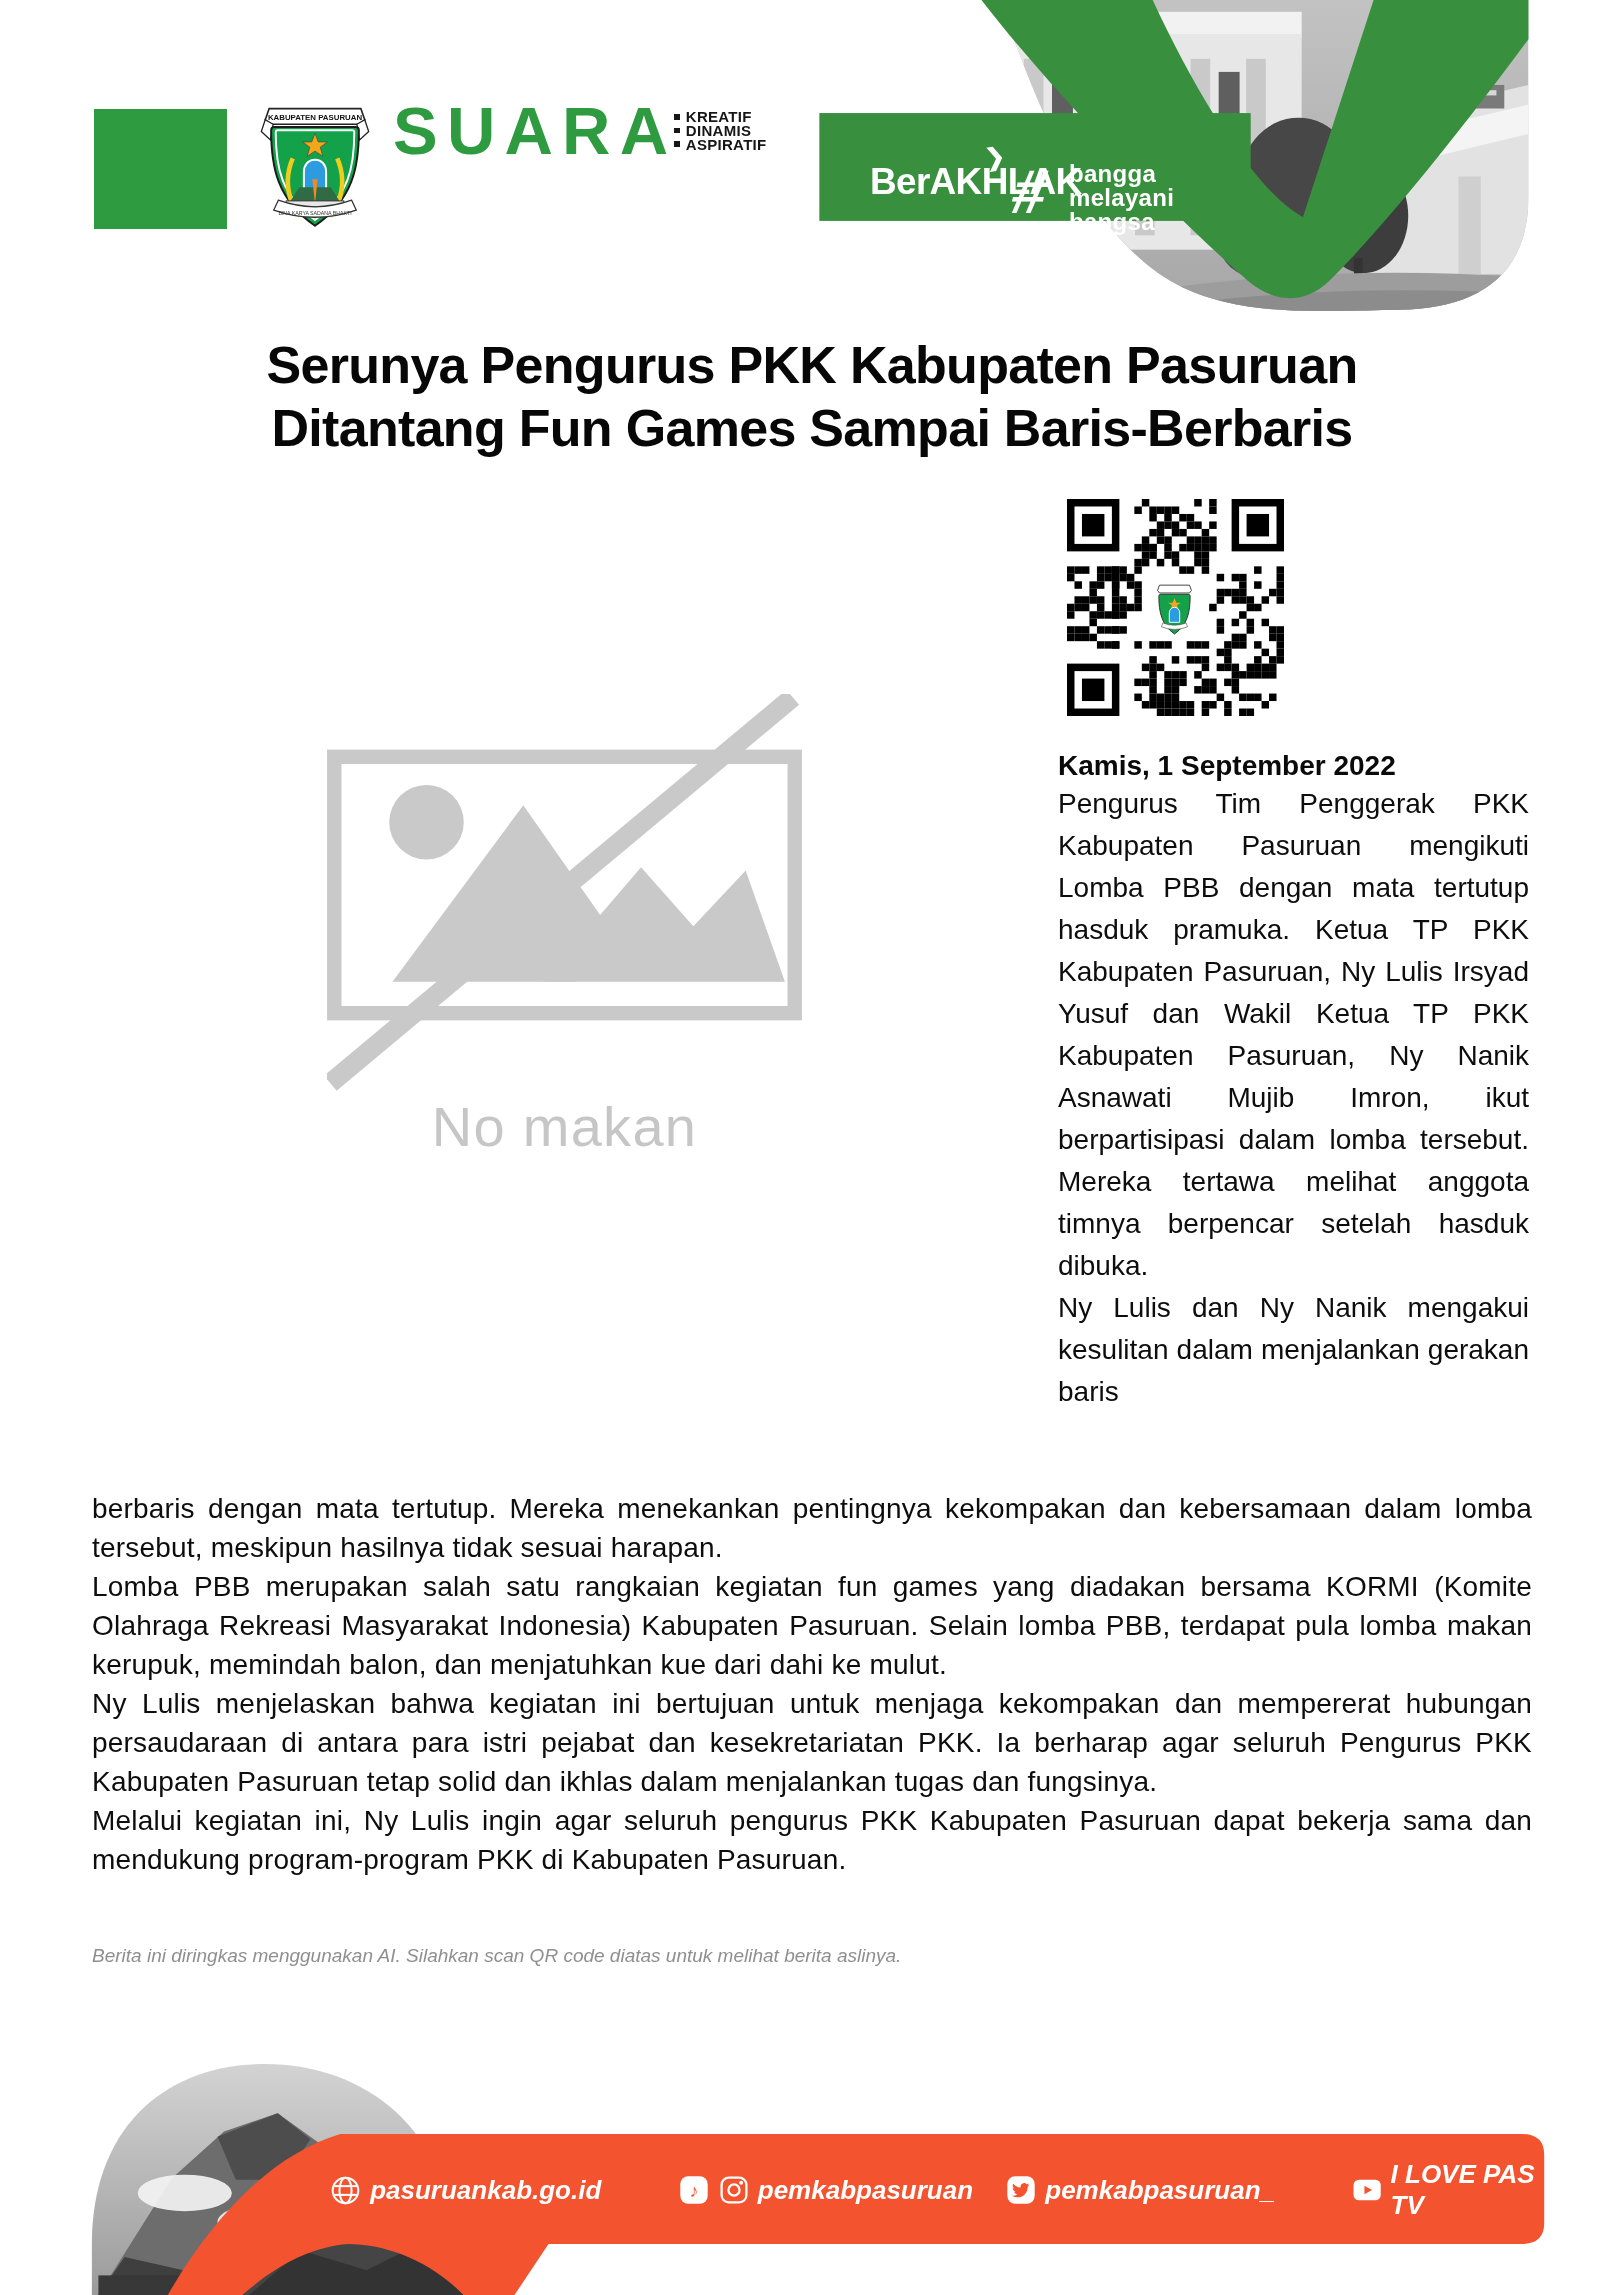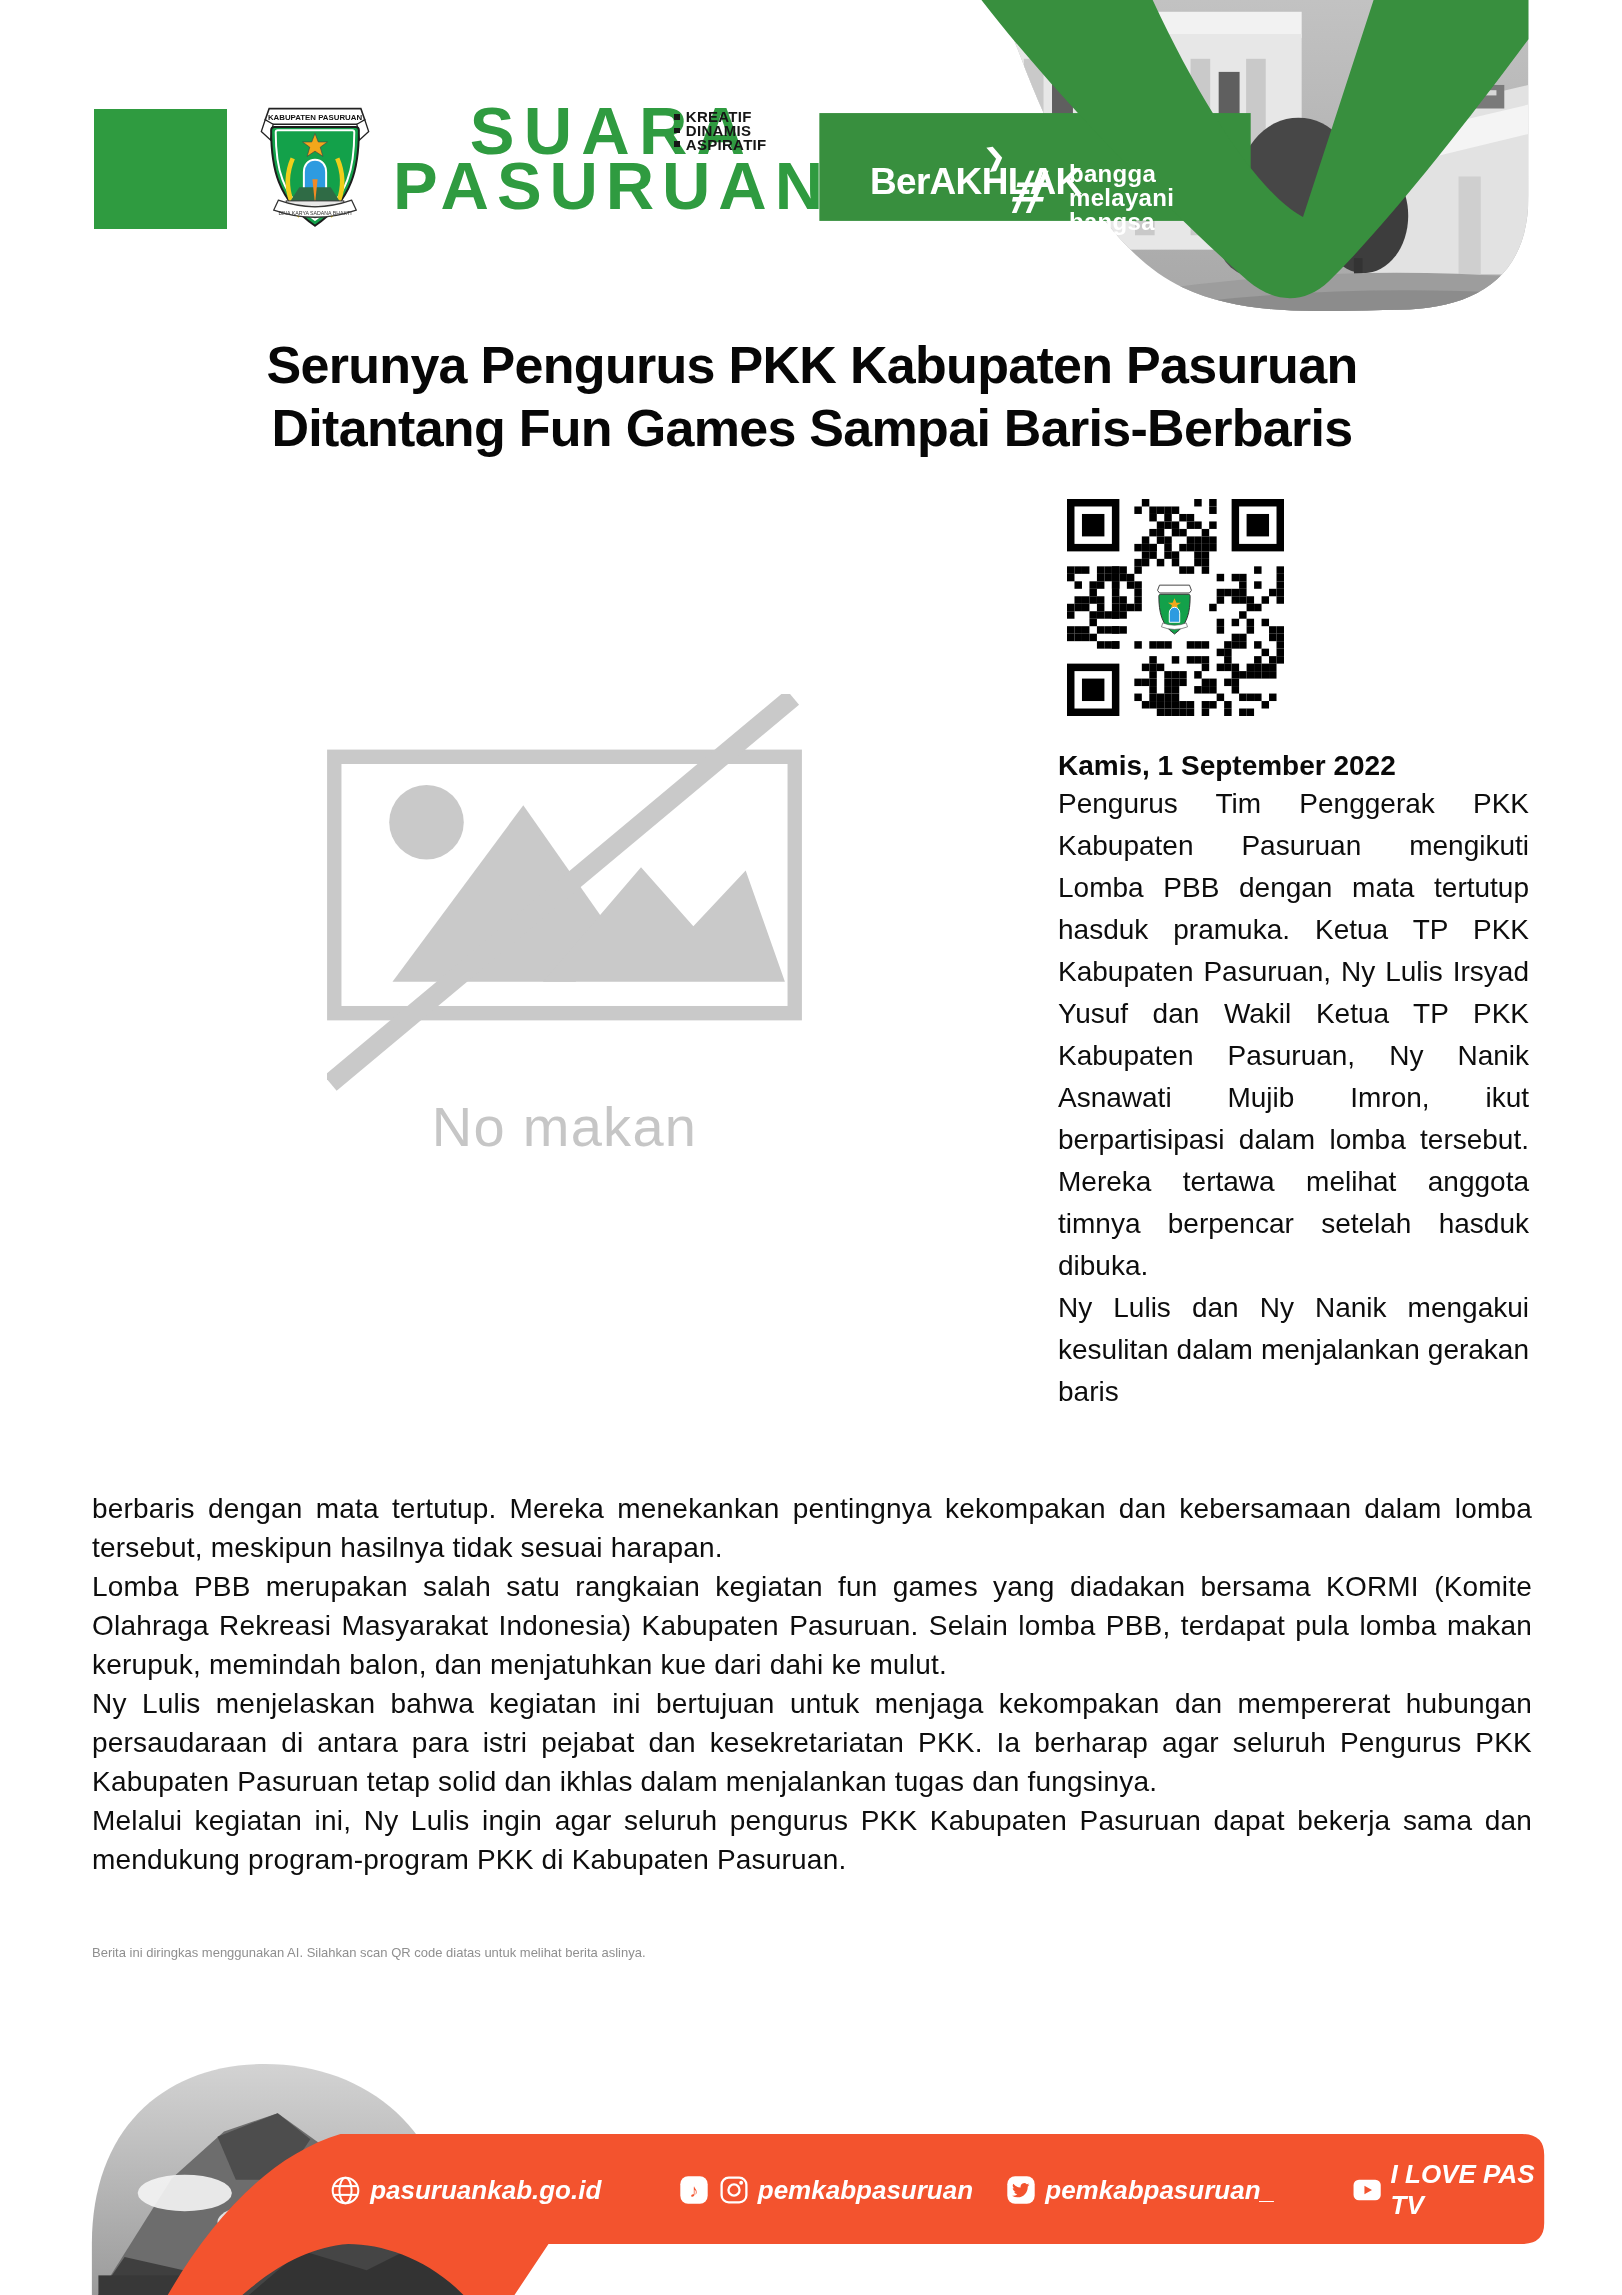--- a/index.html
+++ b/index.html
@@ -29,21 +29,21 @@
   .title{left:92px;top:334px;width:1440px;text-align:center;font-weight:bold;
          font-size:52px;line-height:63px;letter-spacing:-0.7px;color:#070707;}
   .qr-wrap{left:1067px;top:499px;width:217px;height:217px;}
   .qr-logo{left:86px;top:77px;}
   .date{left:1058px;top:750px;font-size:28px;font-weight:bold;color:#0a0a0a;}
   .col{left:1058px;top:783px;width:471px;font-size:28px;line-height:42px;text-align:justify;color:#0d0d0d;}
   .col p{margin:0;}
   .wide{left:92px;top:1489px;width:1440px;font-size:28px;line-height:39px;text-align:justify;
         letter-spacing:0.2px;color:#0d0d0d;}
   .wide p{margin:0;}
-  .ai-note{left:92px;top:1945px;font-size:13px;color:#8f8f8f;text-align:center;}
+  .ai-note{left:92px;top:1945px;font-size:19px;font-style:italic;color:#8f8f8f;text-align:center;}
 
   .placeholder{left:327px;top:694px;width:475px;height:484px;}
   .noimg-label{left:327px;top:1094px;width:475px;text-align:center;font-size:56px;color:#c6c6c6;letter-spacing:1.3px;}
 
   
   .social-row{left:330px;top:2135px;width:1214px;height:110px;display:flex;align-items:center;
               justify-content:space-between;gap:33px;color:#fff;font-weight:bold;font-size:26px;font-style:italic;}
   .social-item{display:flex;align-items:center;gap:9.2px;}
   .social-gap{width:14.4px;}
 </style>
@@ -125,21 +125,20 @@
     <path d="M84,88 c11,0 17,9 17,19 v34 h-34 v-34 c0,-10 6,-19 17,-19 z" fill="#2D9BE0" stroke="#fff" stroke-width="3"></path>
     <polygon points="46,152 122,152 108,130 60,130" fill="#2f6b45"></polygon>
     <polygon points="80,118 88,118 84,156" fill="#F08A24"></polygon>
     <rect x="40" y="151" width="88" height="9" fill="#e8e8e8" stroke="#333" stroke-width="1.5"></rect>
     <path d="M28,150 q56,20 112,0 l7,15 q-63,22 -126,0 z" fill="#fff" stroke="#333" stroke-width="2"></path>
     <text x="84" y="172" text-anchor="middle" font-size="8" fill="#333">BINA KARYA SADANA BHAKTI</text>
   </svg>
 
   <div class="abs brand-name">
     <div class="brand-line">SUARA</div>
-    <div class="brand-line brand-line2">PASURUAN</div>
   </div>
 
   <div class="abs brand-tags">
     <div class="tag-row">
         <span class="sq"></span>
       <span>KREATIF</span>
       </div>
     <div class="tag-row">
         <span class="sq"></span>
       <span>DINAMIS</span>

